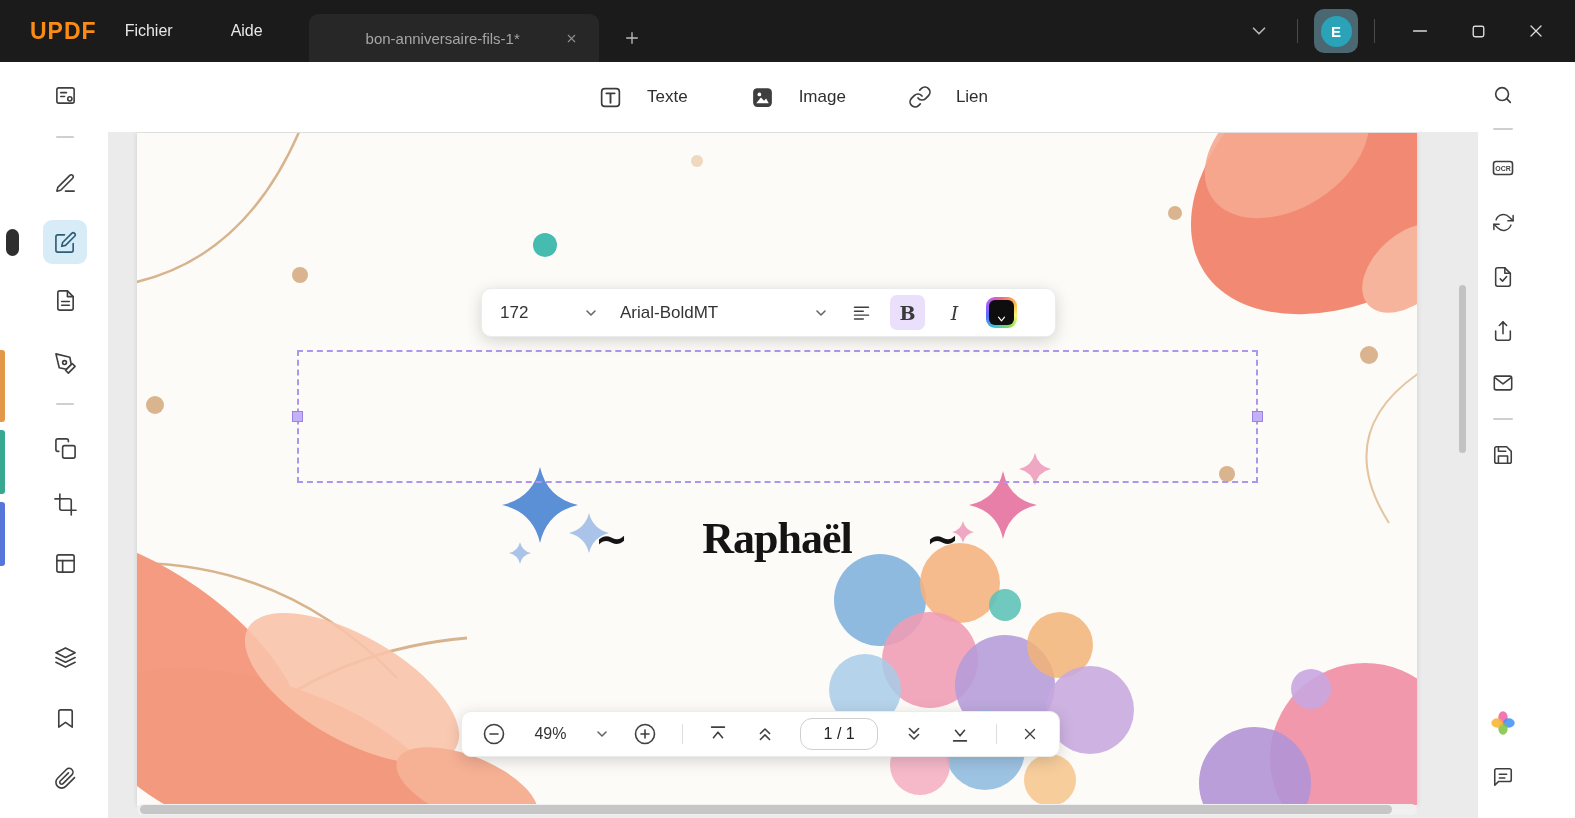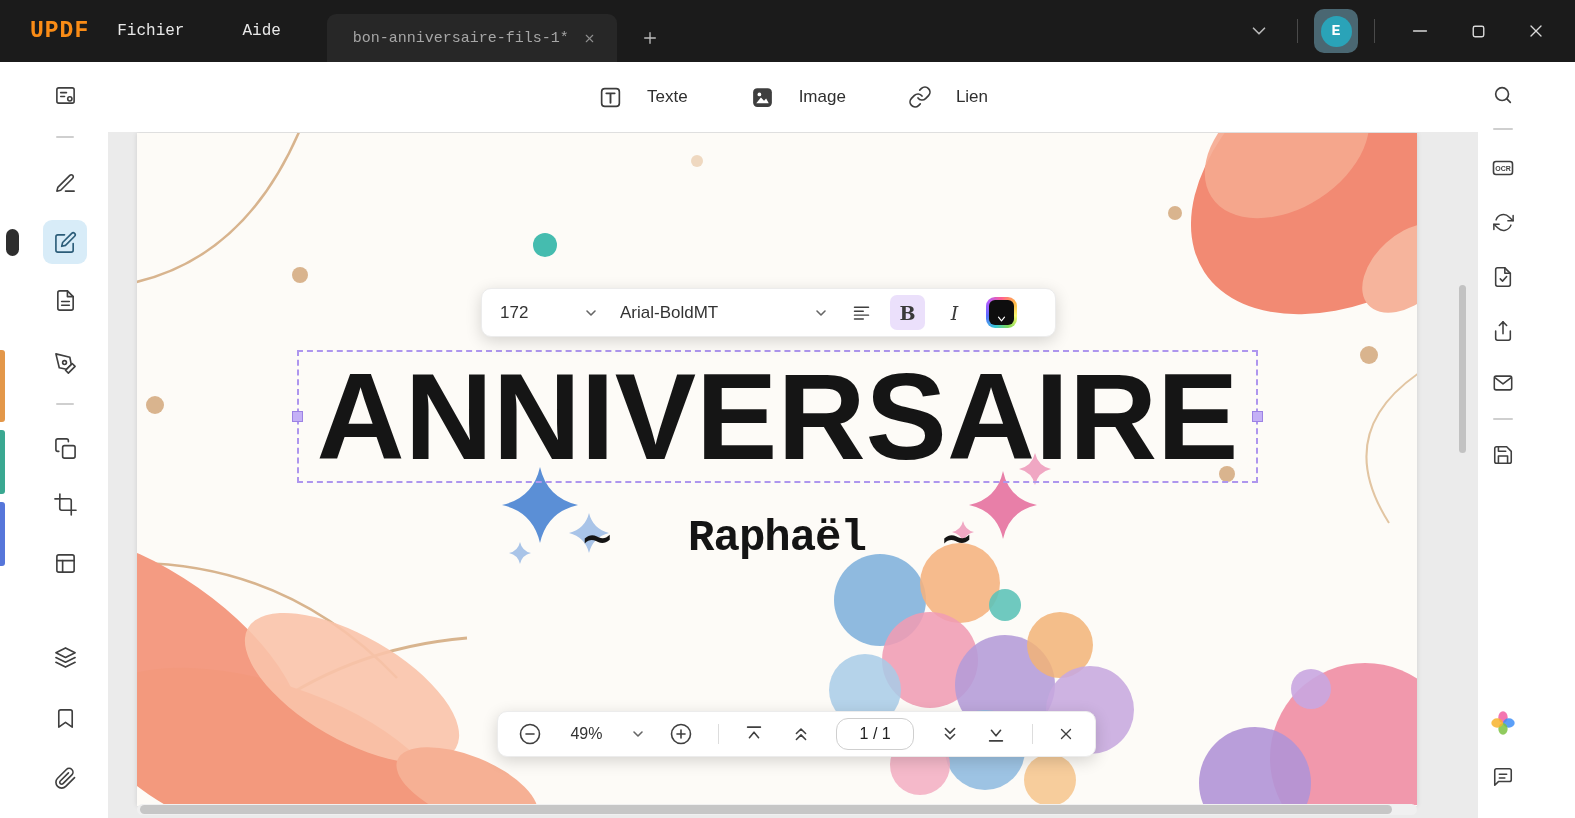--- a/index.html
+++ b/index.html
@@ -1,21 +1,21 @@
 <!DOCTYPE html>
 <html><head>
 <meta charset="utf-8">
 <style>
   * { box-sizing: border-box; margin: 0; padding: 0; }
   html,body { width:1575px; height:818px; overflow:hidden; }
   body { font-family:"Liberation Sans", sans-serif; background:#fff; user-select:none; }
   .window { position:relative; width:1575px; height:818px; overflow:hidden; background:#fff; }
 
   
-  .titlebar { position:relative; height:62px; background:#1B1B1B; display:flex; align-items:center;font-family:Liberation Mono, monospace; }
+  .titlebar { position:relative; height:62px; background:#1B1B1B; display:flex; align-items:center; }
   .logo { color:#FA8C16; font-weight:bold; font-size:23px; letter-spacing:1px; margin-left:30px; }
   .menus { display:flex; gap:58px; margin-left:28px; }
   .menu { color:#E8E8E8; font-size:16px; cursor:default; }
   .tabs { display:flex; align-items:flex-end; height:100%; margin-left:46px; }
   .tab { height:48px; display:flex; align-items:center; padding:0 16px; border-radius:9px 9px 0 0; }
   .tab.inactive { width:290px; background:#272727; }
   .tab.inactive .tab-label { color:#A6A6A6; }
   .tab.active { width:315px; background:#FBFBFB; margin-left:17px; }
   .tab.active .tab-label { color:#2B2B2B; }
   .tab-label { font-size:15px; white-space:nowrap; overflow:hidden; text-overflow:ellipsis; flex:1; text-align:center; }
@@ -48,36 +48,36 @@
 
   
   .page { position:absolute; left:29px; top:71px; width:1280px; height:673px; background:#FDFBF7; box-shadow:0 0 5px rgba(0,0,0,.12); overflow:hidden; z-index:2; }
   .deco { position:absolute; inset:0; z-index:1; }
   .joyeux { position:absolute; left:0; right:0; top:100px; text-align:center; font-family:"DejaVu Serif", serif; font-style:italic; font-weight:bold; font-size:72px; color:#141414; z-index:4; letter-spacing:-2px; }
   .headline { position:absolute; left:160px; top:217px; width:961px; height:133px; display:flex; align-items:center; justify-content:center; font-weight:bold; font-size:122px; letter-spacing:0px; color:#151515; z-index:5; white-space:nowrap; }
   .selbox { position:absolute; left:160px; top:217px; width:961px; height:133px; border:2px dashed #AE96EE; z-index:7; }
   .handle { position:absolute; top:50%; width:11px; height:11px; margin-top:-6px; background:#C4B0F6; border:1px solid #9C82E4; }
   .handle.left { left:-7px; } .handle.right { right:-7px; }
   .subtitle { position:absolute; left:0; right:0; top:380px; display:flex; align-items:center; justify-content:center; gap:74px; z-index:5; }
-  .subtitle .name { font-family:Liberation Mono, monospace; font-weight:bold; font-size:44px; color:#141414; letter-spacing:-1px; }
+  .subtitle .name { font-family:Liberation Serif, serif; font-weight:bold; font-size:44px; color:#141414; letter-spacing:-1px; }
   .subtitle .tilde { font-family:"DejaVu Sans", sans-serif; font-weight:bold; font-size:40px; color:#141414; }
 
   
   .format-toolbar { position:absolute; left:373px; top:226px; width:575px; height:49px; background:#fff; border:1px solid #ECECEC; border-radius:10px; box-shadow:0 4px 16px rgba(0,0,0,.16); display:flex; align-items:center; padding:0 18px; z-index:30; }
   .fs-group { width:98px; display:flex; align-items:center; justify-content:space-between; }
   .ff-group { width:208px; margin-left:22px; display:flex; align-items:center; justify-content:space-between; }
   .fmt-value { font-size:17px; color:#333; white-space:nowrap; }
   .fmt-icon-btn { margin-left:18px; width:30px; height:30px; display:flex; align-items:center; justify-content:center; border-radius:6px; }
   .fmt-b { margin-left:14px; width:35px; height:35px; border-radius:7px; background:#EBE0FB; display:flex; align-items:center; justify-content:center; font-family:"DejaVu Serif", serif; font-weight:bold; font-size:19px; color:#3A3A3A; }
   .fmt-i { margin-left:12px; width:35px; height:35px; border-radius:7px; display:flex; align-items:center; justify-content:center; font-family:"DejaVu Serif", serif; font-style:italic; font-size:19px; color:#3A3A3A; }
   .color-btn { margin-left:14px; width:31px; height:31px; border-radius:9px; padding:3px; background:conic-gradient(#FF5F8F,#FFB347,#F9F871,#7ED957,#38C6D9,#5B6CFF,#B05BFF,#FF5F8F); display:flex; }
   .color-inner { flex:1; border-radius:6px; background:#0E0E0E; display:flex; align-items:flex-end; justify-content:center; padding-bottom:3px; }
 
   
-  .page-controls { position:absolute; left:389px; top:649px; width:599px; height:46px; background:#fff; border:1px solid #ECECEC; border-radius:10px; box-shadow:0 4px 16px rgba(0,0,0,.16); display:flex; align-items:center; justify-content:space-between; padding:0 20px; z-index:30; }
+  .page-controls { position:absolute; left:353px; top:649px; width:599px; height:46px; background:#fff; border:1px solid #ECECEC; border-radius:10px; box-shadow:0 4px 16px rgba(0,0,0,.16); display:flex; align-items:center; justify-content:space-between; padding:0 20px; z-index:30; }
   .pc-sep { width:1px; height:20px; background:#DDD; }
   .pc-zoom { font-size:16px; color:#333; min-width:40px; text-align:center; }
   .pc-pagebox { width:78px; height:32px; border:1.5px solid #CFCFCF; border-radius:12px; display:flex; align-items:center; justify-content:center; font-size:16px; color:#222; background:#fff; }
   .pc-btn { display:flex; align-items:center; justify-content:center; }
 
   
   .vscroll { position:absolute; right:12px; top:223px; width:7px; height:168px; background:#C2C2C2; border-radius:4px; z-index:8; }
   .hscroll-track { position:absolute; left:29px; width:1280px; bottom:3px; height:11px; background:#F0F0F0; border-radius:6px; z-index:8; }
   .hscroll-thumb { position:absolute; left:3px; top:1px; width:1252px; height:9px; background:#C6C6C6; border-radius:5px; }
 
@@ -301,21 +301,20 @@
 
           <path d="M403,334 Q410,365 441,372 Q410,379 403,410 Q396,379 365,372 Q396,365 403,334 Z" fill="#5B8FD6"></path>
           <path d="M452,380 Q456,396 472,400 Q456,404 452,420 Q448,404 432,400 Q448,396 452,380 Z" fill="#A9C4E8"></path>
           <path d="M383,409 Q385,418 394,420 Q385,422 383,431 Q381,422 372,420 Q381,418 383,409 Z" fill="#A9C4E8"></path>
 
           <path d="M866,338 Q872,366 900,372 Q872,378 866,406 Q860,378 832,372 Q860,366 866,338 Z" fill="#E87FA8"></path>
           <path d="M898,320 Q901,333 914,336 Q901,339 898,352 Q895,339 882,336 Q895,333 898,320 Z" fill="#F0A7C3"></path>
           <path d="M826,388 Q828,397 837,399 Q828,401 826,410 Q824,401 815,399 Q824,397 826,388 Z" fill="#F0A7C3"></path>
         </svg>
 
-        <div class="headline">ANNIVERSAIRE</div>
         <div class="selbox">
           <div class="handle left"></div>
           <div class="handle right"></div>
         </div>
         <div class="subtitle">
           <span class="tilde">~</span>
           <span class="name">Raphaël</span>
           <span class="tilde">~</span>
         </div>
       </div>

